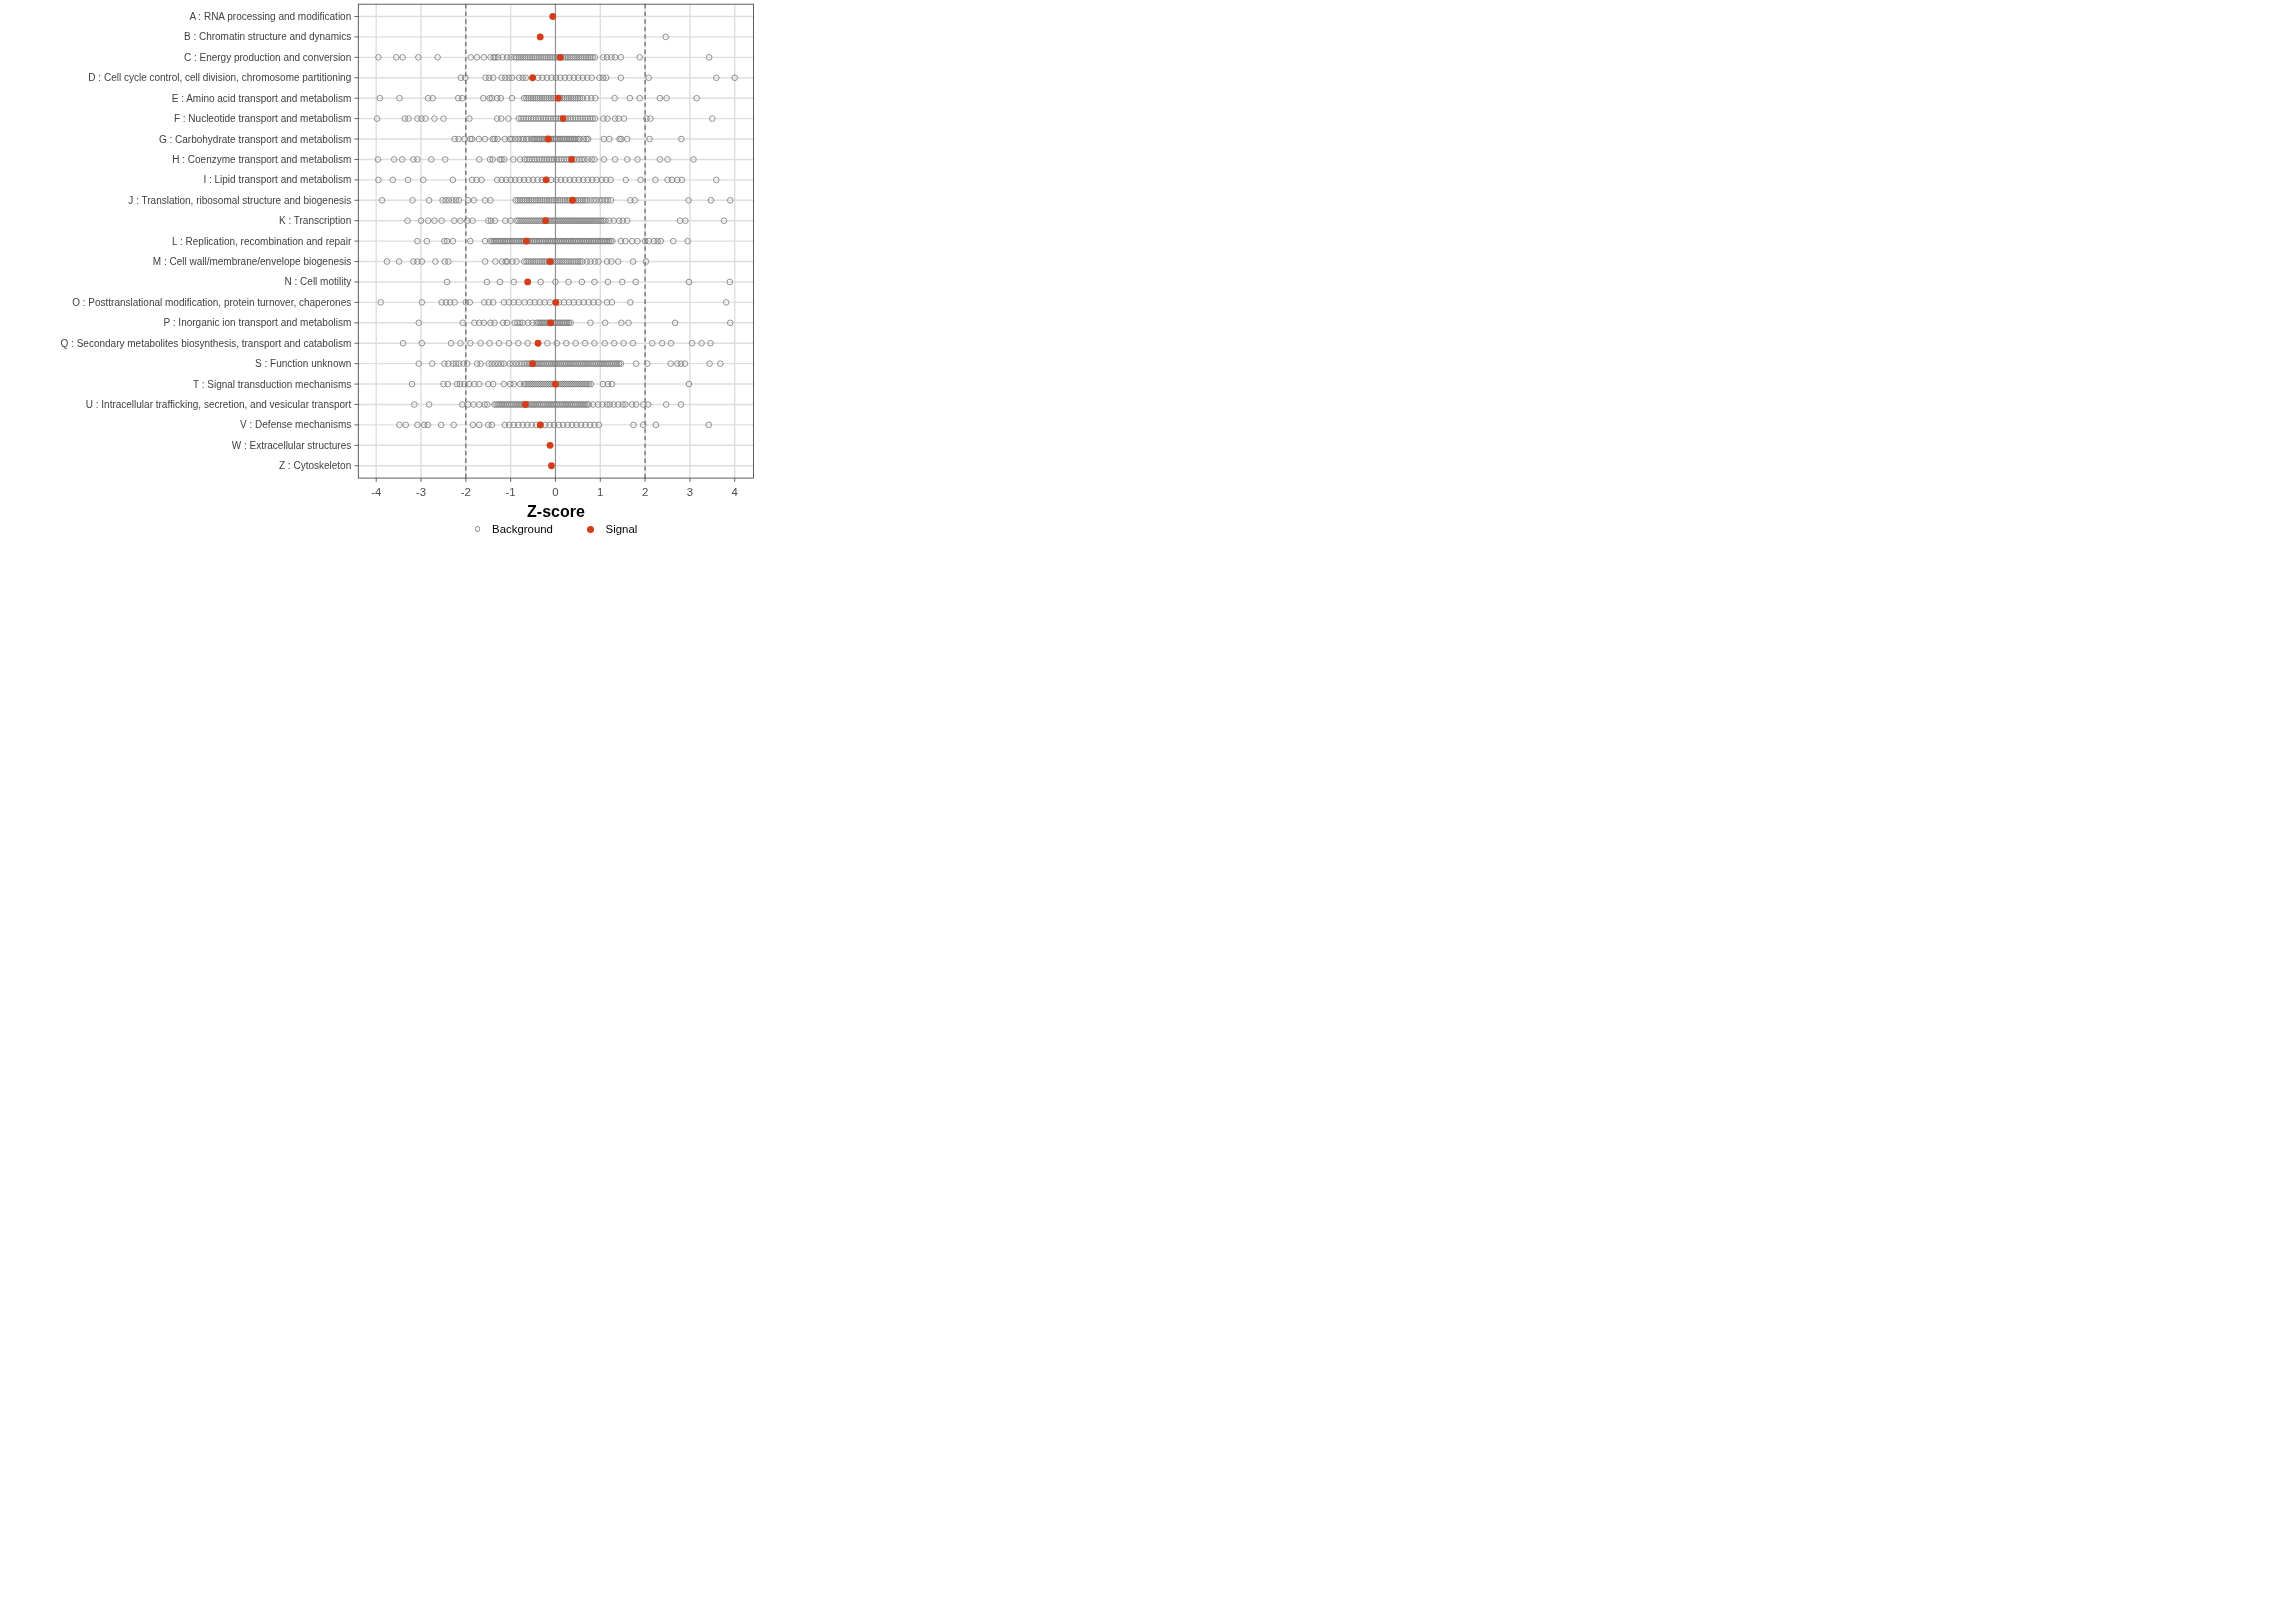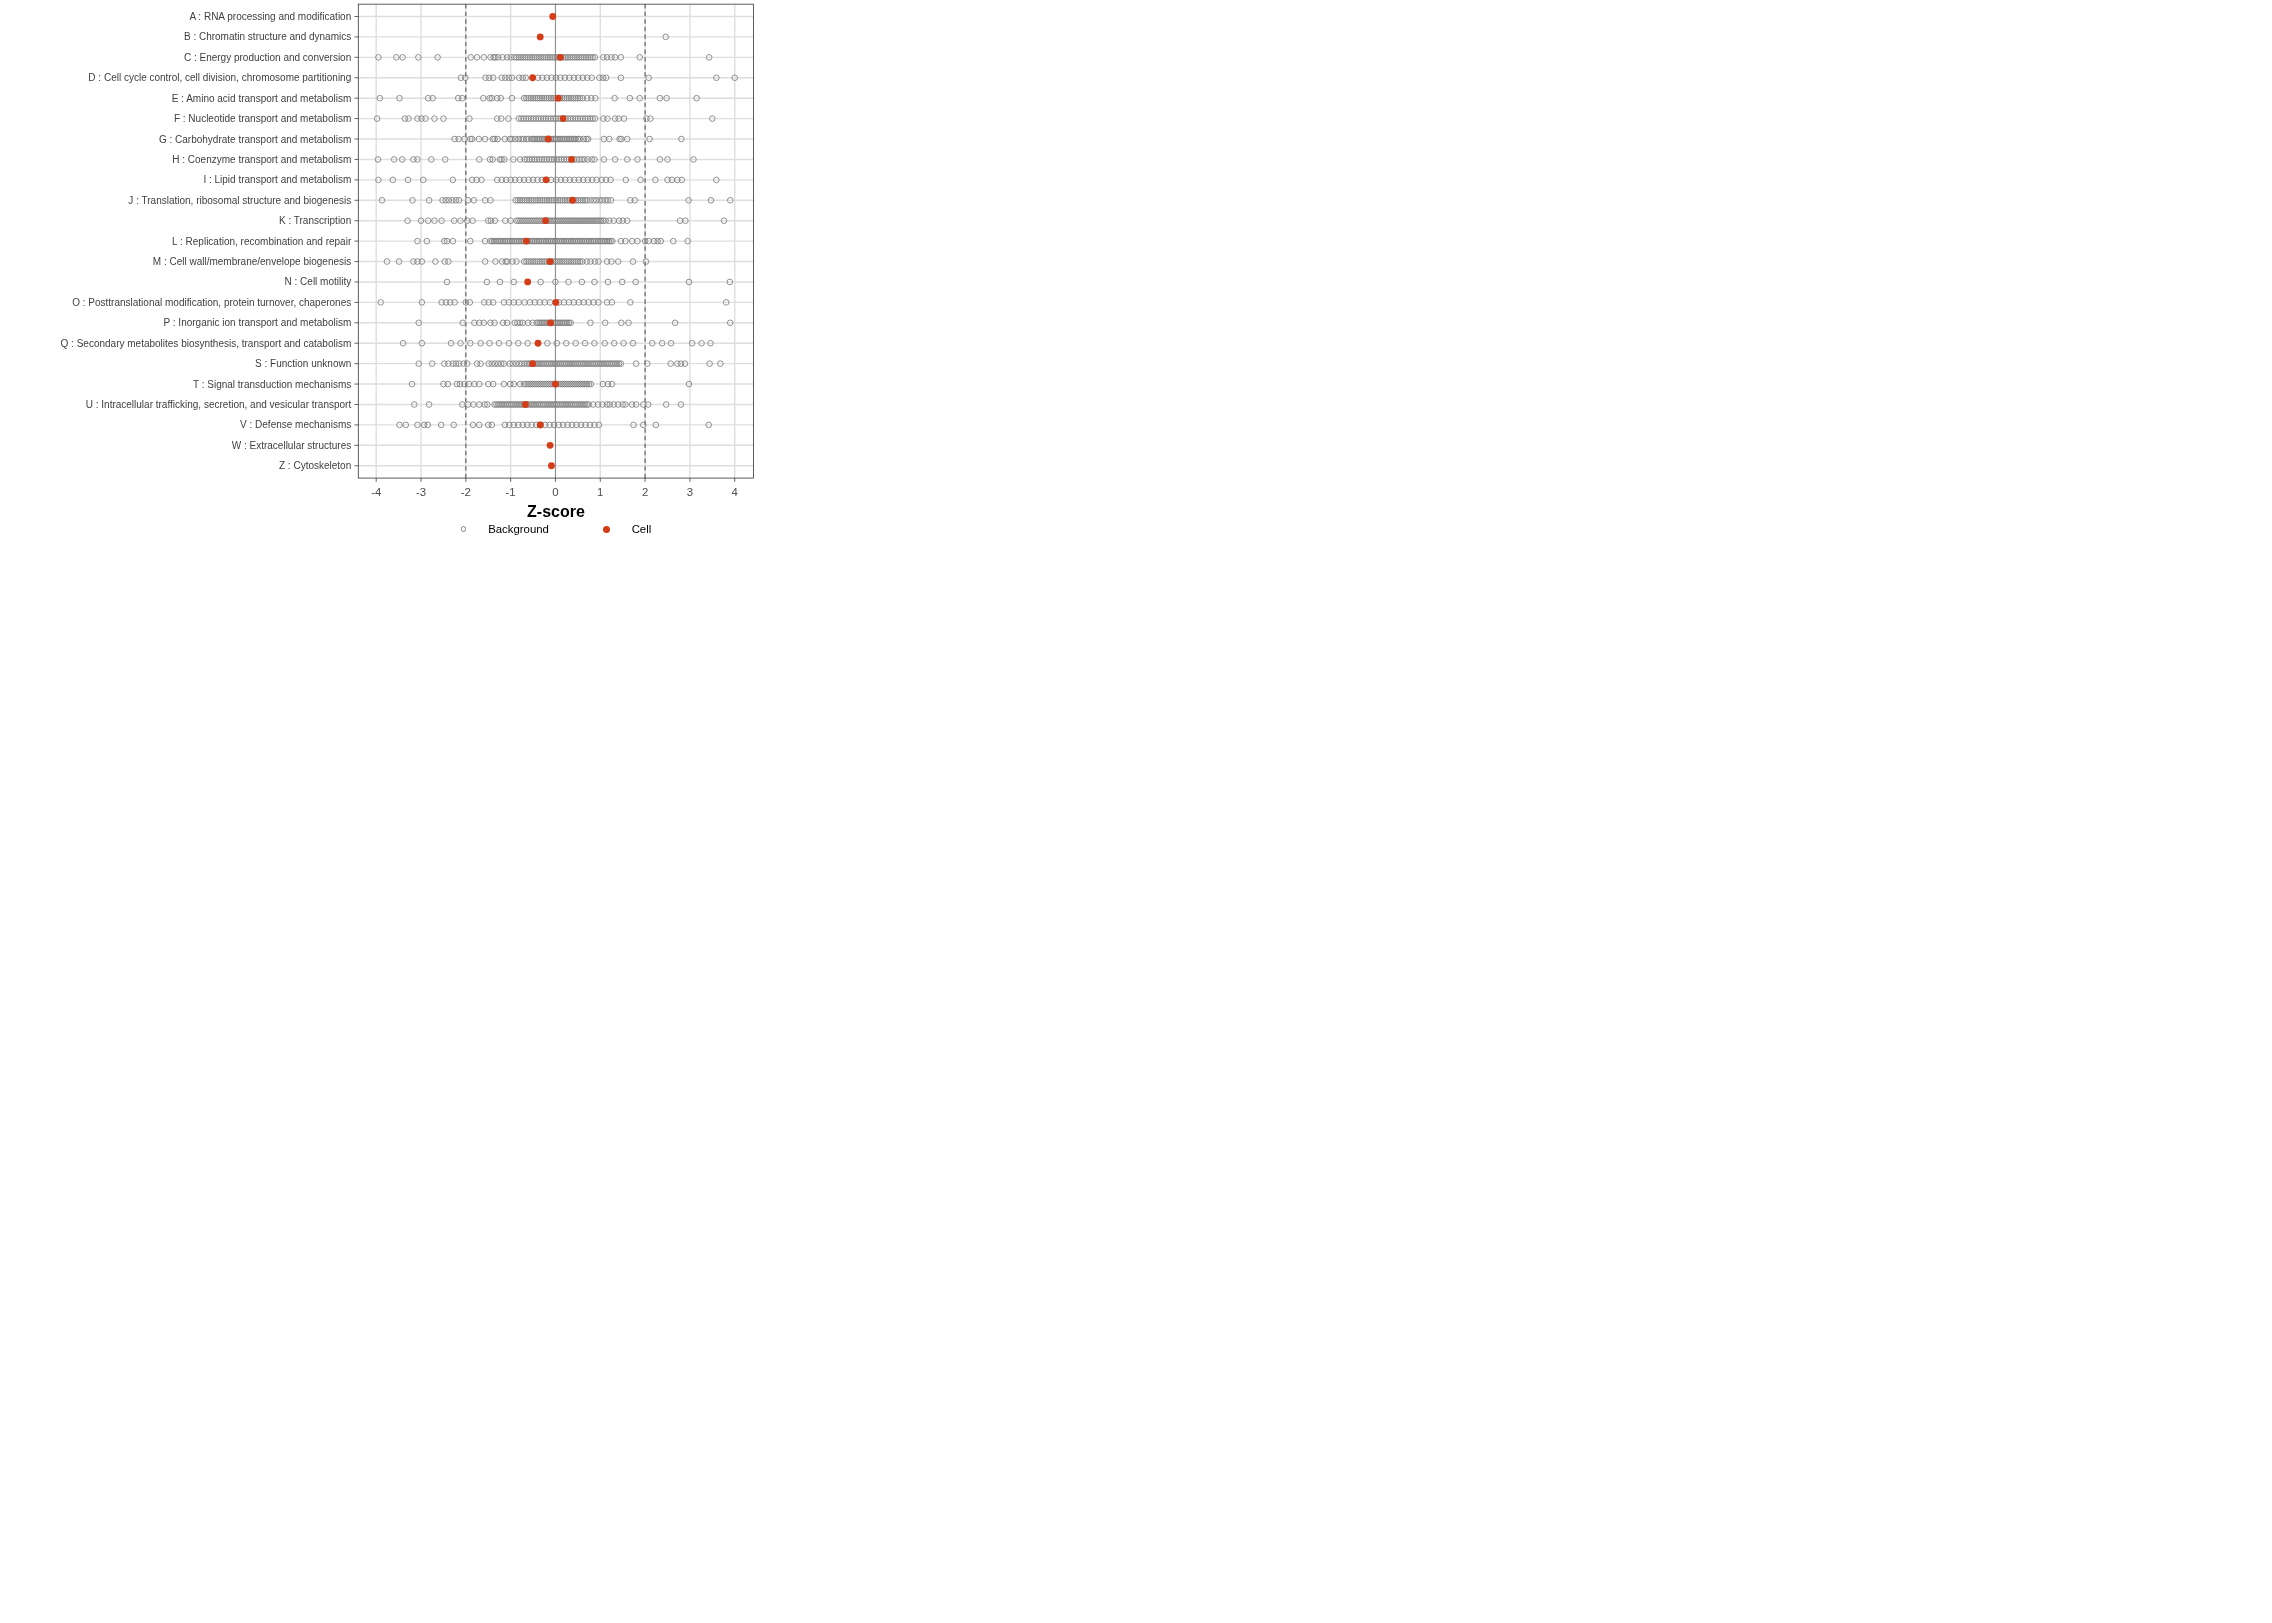--- a/index.html
+++ b/index.html
@@ -10,21 +10,21 @@
     font-family:"Liberation Sans","DejaVu Sans",sans-serif;
     overflow:hidden;
   }
   #plot-svg{position:absolute;left:0;top:0;}
   .xlabel{
     position:absolute;left:358px;width:396px;top:503px;
     text-align:center;font-size:16px;font-weight:bold;color:#000000;
   }
   .legend{
     position:absolute;left:358px;width:396px;top:523px;
-    display:flex;justify-content:center;align-items:center;gap:22px;
+    display:flex;justify-content:center;align-items:center;gap:12px;
     font-size:11.4px;color:#000000;
   }
   .legend .sep{width:9.7px;}
   .marker-open{
     display:inline-block;width:5.4px;height:5.4px;border-radius:50%;
     border:1px solid #858585;background:#ffffff;box-sizing:border-box;
   }
   .marker-filled{
     display:inline-block;width:7px;height:7px;border-radius:50%;
     background:#D43D17;
@@ -1124,16 +1124,16 @@
       <text x="648.7" y="829.6545454545454" text-anchor="end" font-size="18.5" fill="#404040">W : Extracellular structures</text>
       <line x1="654.7" x2="661.7" y1="860.9" y2="860.9" stroke="#333333" stroke-width="1.4"></line>
       <text x="648.7" y="867.4" text-anchor="end" font-size="18.5" fill="#404040">Z : Cytoskeleton</text>
     </svg>
   <div class="xlabel">Z-score</div>
   <div class="legend">
     <span class="marker-open"></span>
     <span>Background</span>
     <span class="sep"></span>
     <span class="marker-filled"></span>
-    <span>Cell</span>
+    <span>Signal</span>
   </div>
 </div>
 
 
 </body></html>

